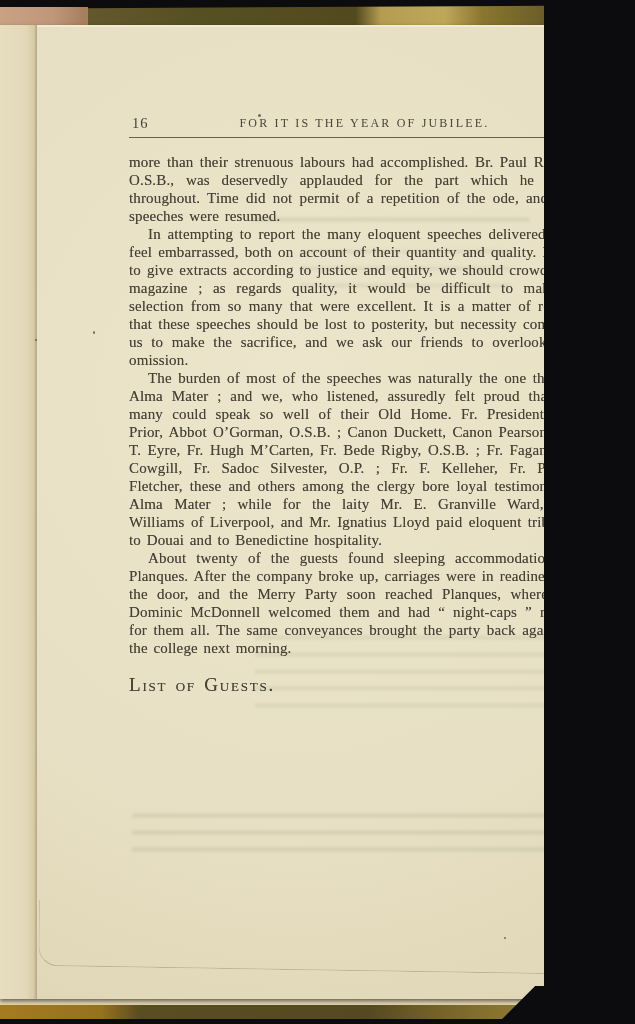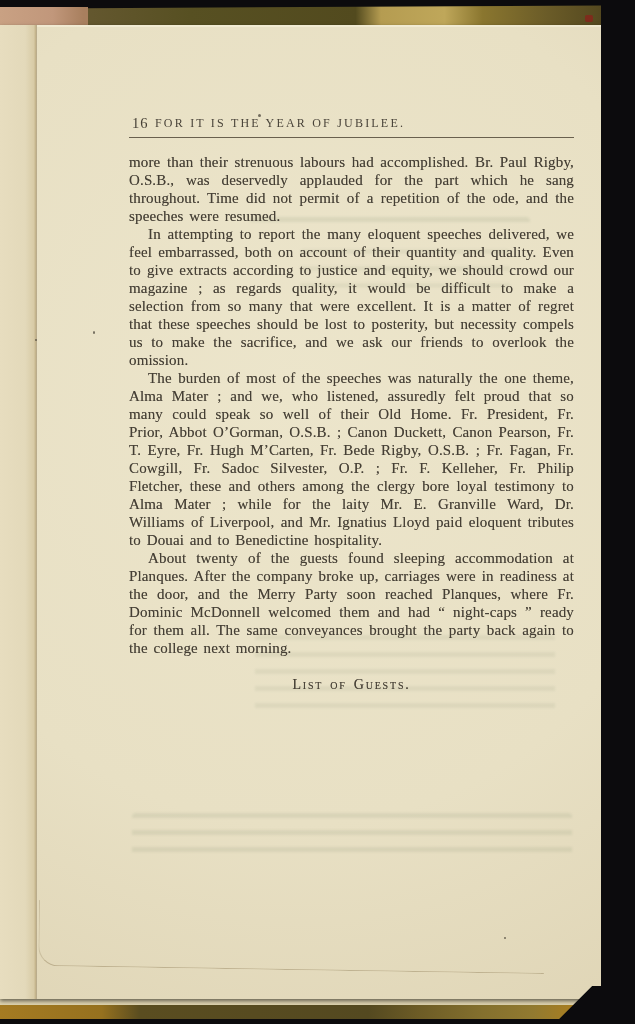--- a/index.html
+++ b/index.html
@@ -2,21 +2,21 @@
 <html><head>
 <meta charset="utf-8">
 <style>
   html, body { margin: 0; padding: 0; }
   body {
     width: 635px; height: 1024px;
     background: #0c0b0d;
     font-family: "Liberation Serif", serif;
   }
   .scene {
-    position: relative; width: 601px; height: 1024px;
+    position: relative; width: 544px; height: 1024px;
     background: #0c0b0d; overflow: hidden;
   }
 
   
   .strip-top {
     position: absolute; left: 0; top: 7px; width: 635px; height: 22px;
     background: linear-gradient(90deg,#7b6a38 0%,#655830 12%,#575022 30%,
       #524a1e 56%,#b59c51 60%,#bfa75a 70%,#8a762f 76%,#6b5c28 86%,
       #564a20 94%,#3c3414 100%);
     transform: rotate(-0.3deg);
@@ -100,35 +100,35 @@
   .text-block {
     position: absolute; left: 129px; top: 85px; width: 445px;
     color: #453f35;
   }
   .header-row { position: relative; height: 22px; }
   .pagenum {
     position: absolute; left: 3px; bottom: 0;
     font-size: 14.5px; letter-spacing: 1px;
   }
   .running-title {
-    position: absolute; left: 0; right: 0; bottom: 1px; text-align: left;
+    position: absolute; left: 0; right: 0; bottom: 1px; text-align: center;
     font-size: 12px; letter-spacing: 2.2px; padding-left: 26px;
     white-space: nowrap; color: #4a443a;
   }
   .rule { margin-top: 5px; height: 1px; background: rgba(72,64,48,.8); }
   .body-text {
     margin-top: 15px; font-size: 15px; line-height: 18px;
     text-align: justify; word-spacing: 1.8px; letter-spacing: .15px;
     text-shadow: 0 0 .6px rgba(69,63,53,.55);
   }
   .body-text p { margin: 0; text-indent: 19px; }
   .body-text p.flush { text-indent: 0; }
   .section-heading {
-    margin: 19px 0 5px; font-size: 14px; font-weight: normal;
-    text-align: center; font-variant: small-caps; letter-spacing: 1.8px;
+    margin: 19px 0 5px; font-size: 19px; font-weight: normal;
+    text-align: left; font-variant: small-caps; letter-spacing: 1.8px;
     text-indent: 0;
   }
 </style>
 </head>
 <body>
 
 <div class="scene">
 
   <div class="strip-top"></div>
   <div class="patch-top-left"></div>

